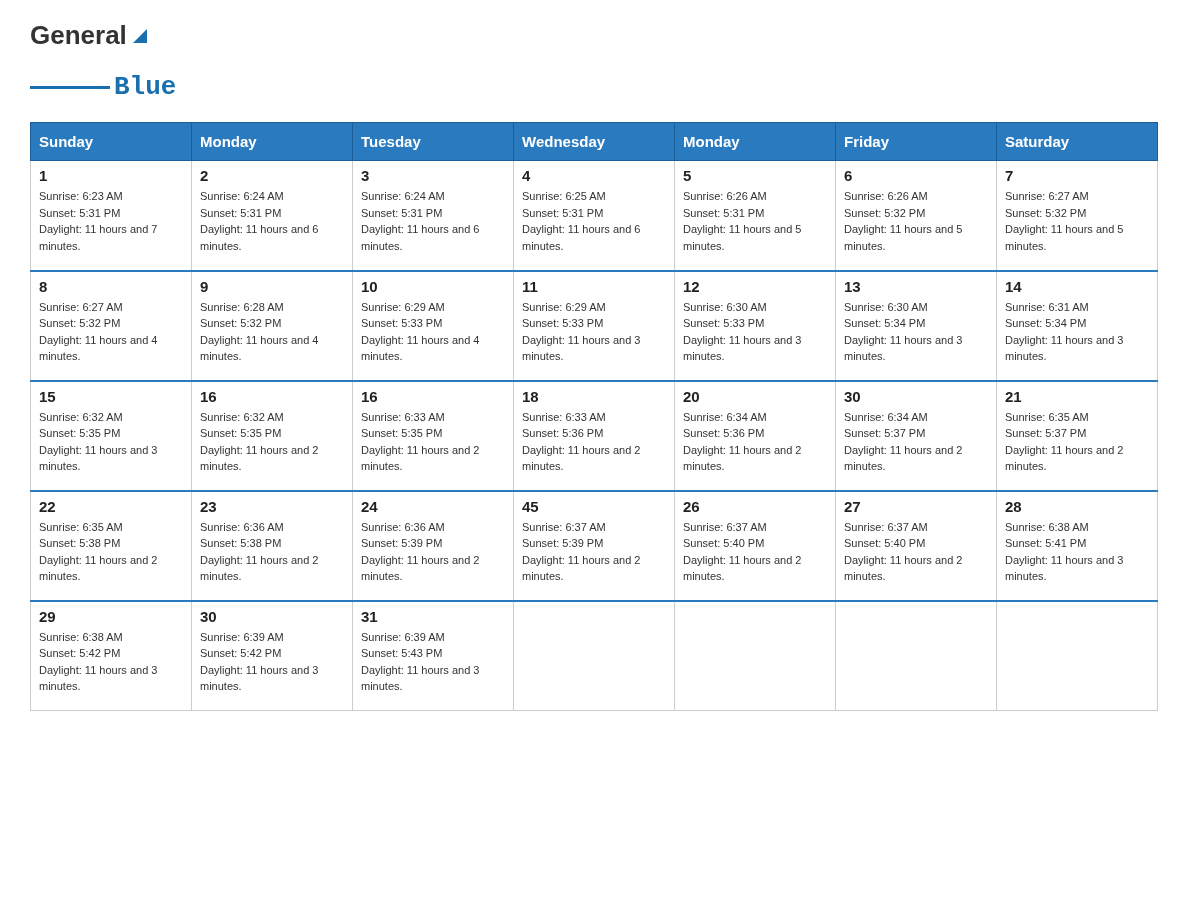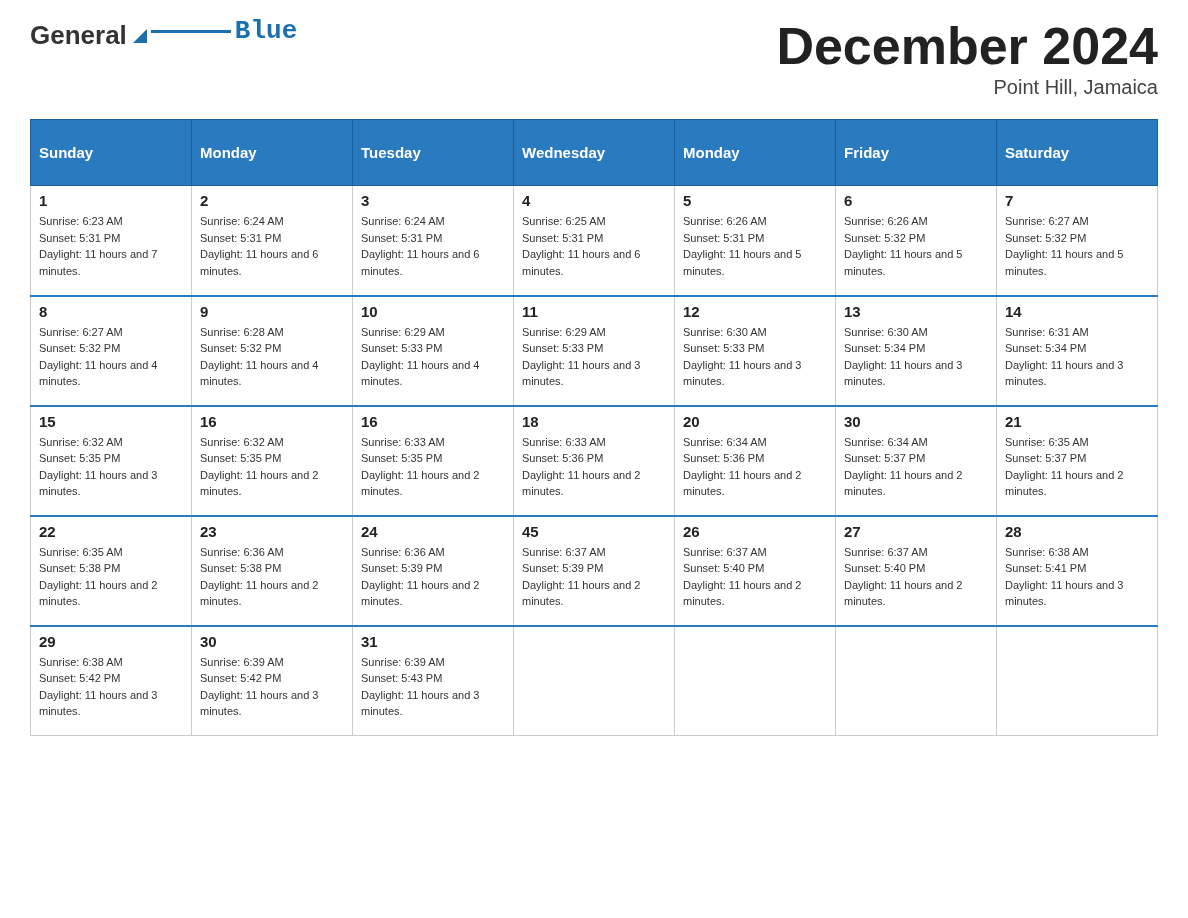--- a/index.html
+++ b/index.html
@@ -11,22 +11,23 @@
       padding: 20px 30px;
     }
     .header {
       display: flex;
       justify-content: space-between;
       align-items: flex-start;
       margin-bottom: 20px;
     }
     .logo {
       display: flex;
-      flex-direction: row;
+      flex-direction: column;
       align-items: flex-start;
+      gap: 25px;
     }
     .title-block {
       text-align: right;
     }
     .month-title {
       font-size: 52px;
       font-weight: bold;
       color: #222;
       line-height: 1;
     }
@@ -38,21 +39,21 @@
     .calendar-table {
       width: 100%;
       border-collapse: collapse;
       table-layout: fixed;
     }
     .calendar-table th {
       background: #2a7abf;
       color: #fff;
       font-size: 15px;
       font-weight: bold;
-      padding: 24px 8px;
+      padding: 10px 8px;
       text-align: left;
       border: 1px solid #1a5f99;
     }
     .calendar-table td {
       vertical-align: top;
       border: 1px solid #ccc;
       padding: 6px 8px;
       font-size: 12px;
       color: #333;
       height: 110px;
@@ -84,24 +85,20 @@
       <span style="font-size:26px; font-weight:bold; color:#333;">General</span>
       <svg width="22" height="22" viewBox="0 0 22 22">
         <polygon points="4,18 18,18 18,4" fill="#1a6faf"></polygon>
       </svg>
     </div>
     <div style="display:flex; align-items:center; margin-top:-4px;">
       <div style="width:80px; height:3px; background:#1a6faf; margin-right:4px;"></div>
       <span style="font-size:26px; font-weight:bold; color:#1a6faf;font-family:Liberation Mono, monospace;">Blue</span>
     </div>
   </div>
-  <div class="title-block">
-    <div class="month-title">December 2024</div>
-    <div class="location">Point Hill, Jamaica</div>
-  </div>
 </div>
 
 <table class="calendar-table">
   <thead>
     <tr>
     <th>Sunday</th>
         <th>Monday</th>
         <th>Tuesday</th>
         <th>Wednesday</th>
         <th>Monday</th>

